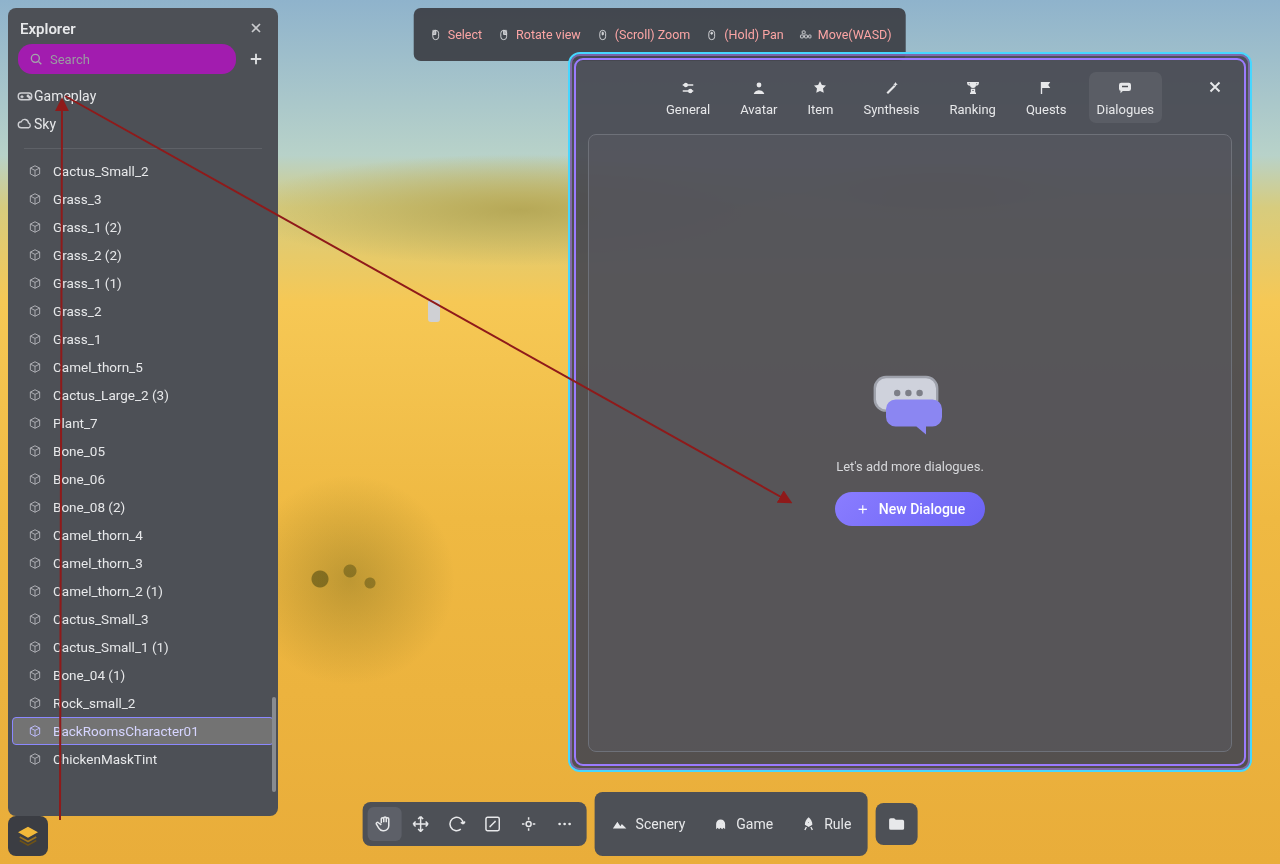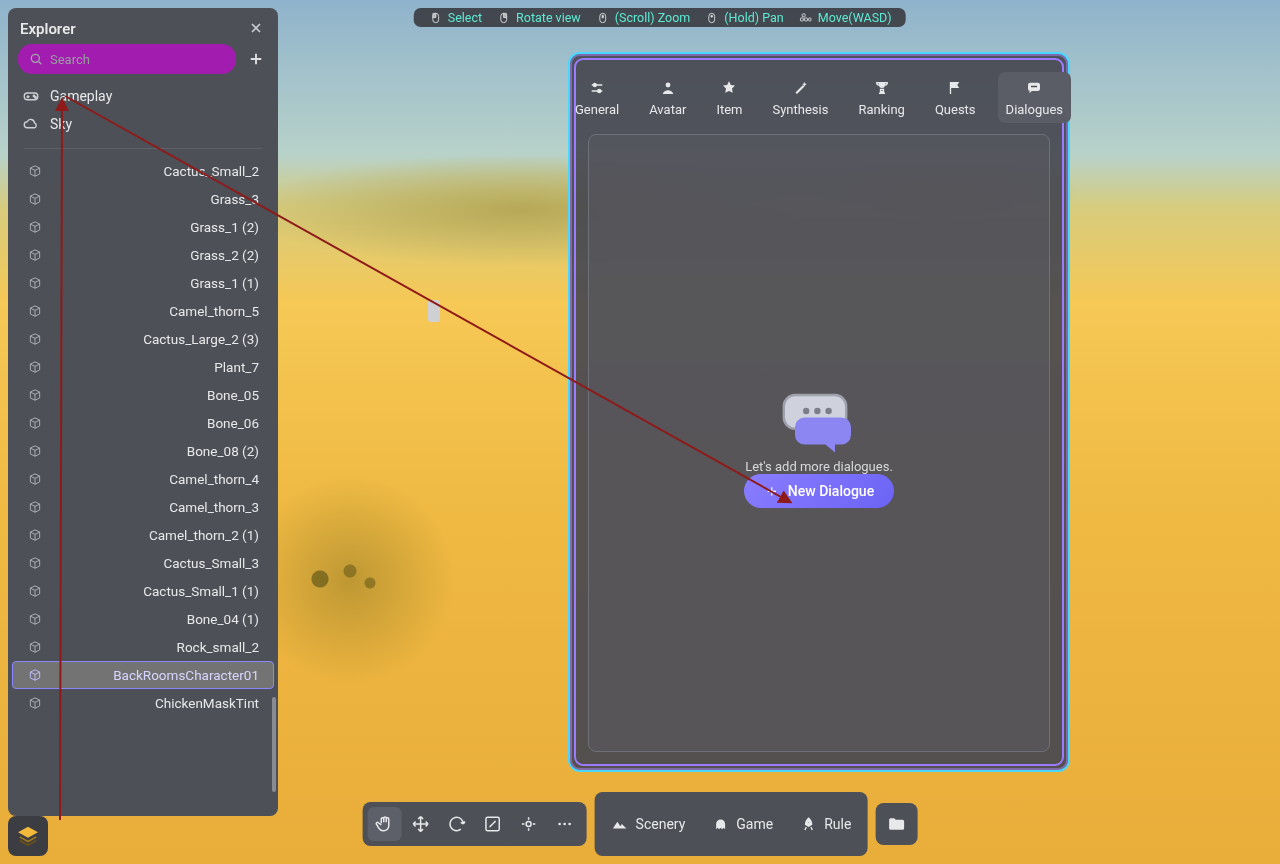--- a/index.html
+++ b/index.html
@@ -33,56 +33,56 @@
   .explorer-title { font-size:15px; font-weight:600; }
   .explorer-close { width:20px; height:20px; display:flex; align-items:center; justify-content:center; color:#c9cacd; cursor:pointer; }
   .explorer-searchrow { display:flex; align-items:center; gap:8px; padding:0 10px 6px 10px; }
   .search-wrap { flex:1; display:flex; align-items:center; background:#a21caf; border-radius:14px; height:30px; padding:0 10px; }
   .search-wrap svg { width:16px; height:16px; color:#a3a5aa; }
   .search-input { flex:1; background:transparent; border:none; outline:none; color:#e7e8ea; font-size:13px; margin-left:6px; }
   .search-input::placeholder { color:#9a9ca1; }
   .add-btn { width:24px; height:24px; display:flex; align-items:center; justify-content:center; color:#dedfe1; cursor:pointer; }
 
   .explorer-top-items { padding: 2px 0 10px 0; }
-  .top-item { display:flex; align-items:center; gap:10px; padding:5px 14px; font-size:14px; cursor:pointer; }
+  .top-item { display:flex; align-items:center; padding:5px 8px; font-size:14px; cursor:pointer; }
   .top-item .ti-icon { width:18px; height:18px; display:flex; align-items:center; justify-content:center; color:#cfd0d4; }
   .divider { height:1px; background:#5e6167; margin:0 16px 8px 16px; }
 
   .explorer-list { flex:1; overflow:hidden; position:relative; }
   .explorer-list .scroll-thumb { position:absolute; right:2px; top:540px; width:4px; height:95px; background:#888b90; border-radius:2px; }
-  .obj-item { display:flex; align-items:center; gap:10px; padding:5px 14px; font-size:13.5px; cursor:pointer; border:1px solid transparent; border-radius:4px; margin:0 4px;justify-content:space-between; }
+  .obj-item { display:flex; align-items:center; gap:10px; padding:5px 14px; font-size:13.5px; cursor:pointer; border:1px solid transparent; border-radius:4px; margin:0 4px; }
   .obj-item .cube { width:16px; height:16px; color:#b1b3b8; display:flex; align-items:center; justify-content:center; }
   .obj-item.selected { background:#737373; border:1px solid #8b88ff; color:#d6d5ff; }
   .obj-item.selected .cube { color:#c0beff; }
 
   
   .hints {
     position:absolute; top:8px; left:50%; transform:translateX(-46%);
-    background: rgba(60,62,68,0.92); border-radius:7px; padding:2px 14px;
-    display:flex; gap:14px; align-items:center; color:#5eead4; font-size:12.5px;
+    background: rgba(60,62,68,0.92); border-radius:7px; padding:19px 14px;
+    display:flex; gap:14px; align-items:center; color:#fca5a5; font-size:12.5px;
     z-index:15;
   }
   .hint { display:flex; align-items:center; gap:5px; white-space:nowrap; }
   .hint .hicon { width:15px; height:15px; display:flex; align-items:center; justify-content:center; color:#d7d8db; }
 
   
   .prop-panel {
-    position:absolute; left:568px; top:52px; width:502px; height:720px;
+    position:absolute; left:568px; top:52px; width:684px; height:720px;
     border:2px solid #47d7ff; border-radius:12px; background:rgba(70,72,80,0.92);
     padding:4px; z-index:25;
     box-shadow: inset 0 0 0 2px rgba(176,130,255,0.5);
   }
   .prop-panel-inner { border:2px solid #9b7bff; border-radius:9px; height:100%; position:relative; padding:6px; }
   .prop-tabs { display:flex; align-items:center; justify-content:center; gap:14px; padding:6px 8px 10px 8px; position:relative; }
   .prop-tab { display:flex; flex-direction:column; align-items:center; gap:4px; padding:6px 8px; cursor:pointer; color:#e7e8ea; font-size:13px; border-radius:7px; }
   .prop-tab .ticon { width:20px; height:20px; display:flex; align-items:center; justify-content:center; }
   .prop-tab.active { background:#5a5d65; }
   .prop-close { position:absolute; right:18px; top:16px; width:22px; height:22px; display:flex; align-items:center; justify-content:center; color:#e7e8ea; cursor:pointer; }
   .prop-body { position:absolute; left:12px; right:12px; top:74px; bottom:12px; border:1px solid #6e7179; border-radius:8px; background:rgba(90,92,99,0.45);
-    display:flex; flex-direction:column; align-items:center; justify-content:center; }
+    display:flex; flex-direction:column; align-items:center; justify-content:center; gap:18px; }
   .chat-icon { width:80px; height:80px; position:relative; }
   .empty-text { color:#d7d8db; font-size:13px; }
   .new-dialogue-btn {
     display:flex; align-items:center; gap:8px; background:linear-gradient(135deg,#8a7dff,#6b63f5);
     color:#fff; font-size:14px; font-weight:500; padding:9px 20px; border-radius:20px; cursor:pointer; border:none;
   }
   .new-dialogue-btn .plus { font-size:16px; line-height:1; }
 
   
   .bottom-tool-left { position:absolute; left:8px; bottom:8px; width:40px; height:40px; background:#3b3d43; border-radius:8px;
@@ -201,20 +201,38 @@
         </span>
         <span>Grass_1 (1)</span>
       </div>
       <div class="obj-item">
         <span class="cube">
           <svg viewBox="0 0 24 24" width="14" height="14" fill="none" stroke="currentColor" stroke-width="1.6">
             <path d="M12 3l8 4v10l-8 4-8-4V7l8-4z"></path>
             <path d="M4 7l8 4 8-4M12 11v10"></path>
           </svg>
         </span>
+        <span>Grass_2</span>
+      </div>
+      <div class="obj-item">
+        <span class="cube">
+          <svg viewBox="0 0 24 24" width="14" height="14" fill="none" stroke="currentColor" stroke-width="1.6">
+            <path d="M12 3l8 4v10l-8 4-8-4V7l8-4z"></path>
+            <path d="M4 7l8 4 8-4M12 11v10"></path>
+          </svg>
+        </span>
+        <span>Grass_1</span>
+      </div>
+      <div class="obj-item">
+        <span class="cube">
+          <svg viewBox="0 0 24 24" width="14" height="14" fill="none" stroke="currentColor" stroke-width="1.6">
+            <path d="M12 3l8 4v10l-8 4-8-4V7l8-4z"></path>
+            <path d="M4 7l8 4 8-4M12 11v10"></path>
+          </svg>
+        </span>
         <span>Camel_thorn_5</span>
       </div>
       <div class="obj-item">
         <span class="cube">
           <svg viewBox="0 0 24 24" width="14" height="14" fill="none" stroke="currentColor" stroke-width="1.6">
             <path d="M12 3l8 4v10l-8 4-8-4V7l8-4z"></path>
             <path d="M4 7l8 4 8-4M12 11v10"></path>
           </svg>
         </span>
         <span>Cactus_Large_2 (3)</span>

